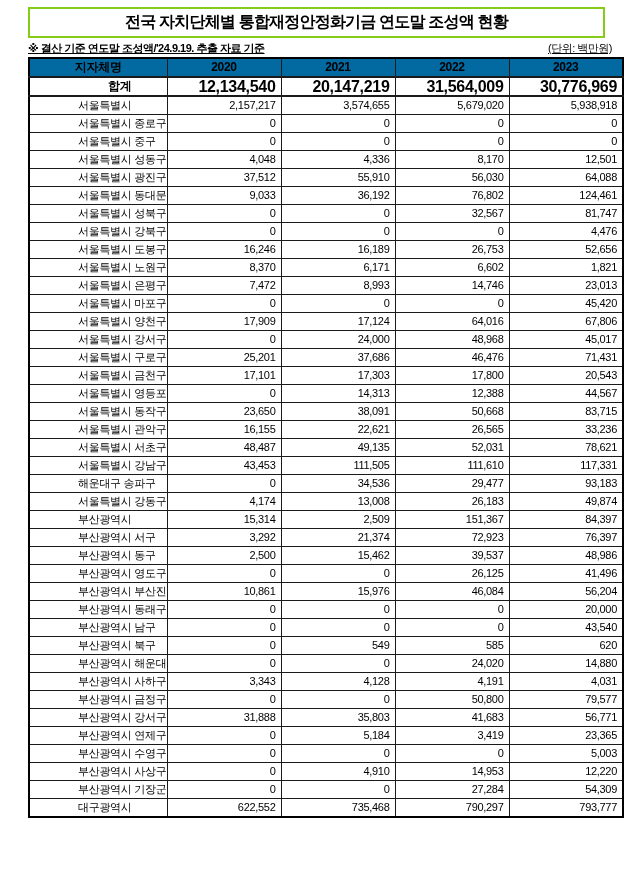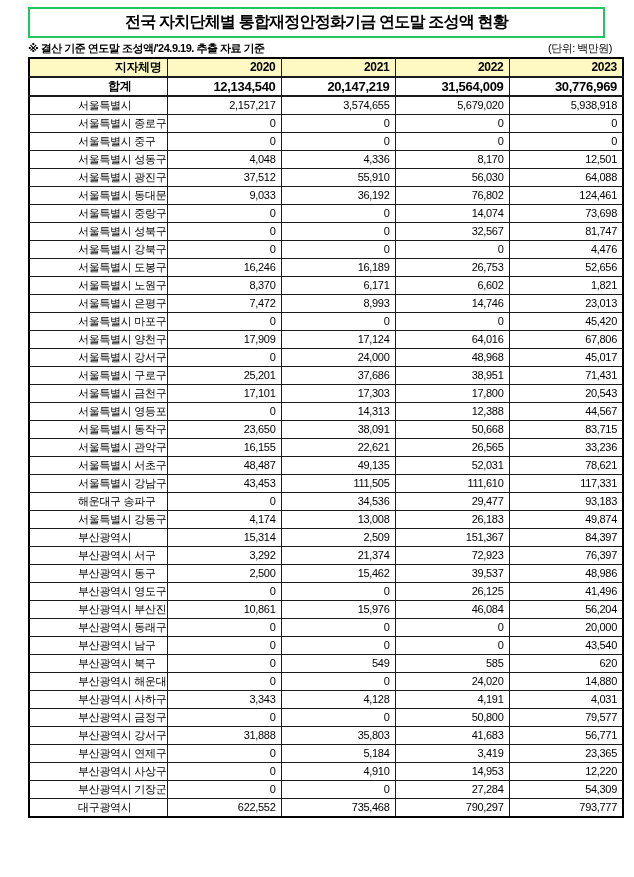--- a/index.html
+++ b/index.html
@@ -9,31 +9,31 @@
     height: 877px;
     background: #ffffff;
     color: #000000;
     font-family: "Liberation Sans", "DejaVu Sans", sans-serif;
     overflow: hidden;
   }
   .title-box {
     position: absolute;
     left: 28px; top: 7px;
     width: 577px; height: 31px;
-    border: 2px solid #22c55e;
+    border: 2px solid #84cc16;
     box-sizing: border-box;
     display: flex; align-items: center; justify-content: center;
     font-size: 16px; font-weight: bold; letter-spacing: -0.8px;
   }
   .meta {
     position: absolute;
     left: 28px; top: 41px;
     width: 584px;
     display: flex; justify-content: space-between; align-items: flex-end;
-    font-size: 11px; letter-spacing: -0.5px;
+    font-size: 11px; letter-spacing: -0.5px; text-decoration: underline;
   }
   .note { font-weight: bold; }
   .unit { font-weight: normal; }
   table.main {
     position: absolute;
     left: 28px; top: 57px;
     width: 594px;
     border-collapse: collapse;
     table-layout: fixed;
     font-size: 11px;
@@ -48,29 +48,29 @@
     box-sizing: border-box;
     overflow: hidden;
     white-space: nowrap;
     line-height: 17px;
     letter-spacing: -0.3px;
   }
   thead th {
     height: 19px;
     font-size: 12px;
     font-weight: bold;
-    text-align: right;
+    text-align: center;
     border-bottom-width: 2px;
-    background: #fef9c3;
+    background: #0369a1;
   }
   tr.total td {
     height: 18px;
     font-weight: bold;
     border-bottom-width: 2px;
-    font-size: 13px;
+    font-size: 16px;
   }
   tr.total td.name { text-align: center; font-size: 12px; }
   td.name { text-align: left; padding-left: 48px; }
   td.num  { text-align: right; }
 </style>
 </head>
 <body>
 
 <div class="page">
 
@@ -146,27 +146,20 @@
           <td class="num">64,088</td>
         </tr>
         <tr>
           <td class="name">서울특별시 동대문구</td>
           <td class="num">9,033</td>
           <td class="num">36,192</td>
           <td class="num">76,802</td>
           <td class="num">124,461</td>
         </tr>
         <tr>
-          <td class="name">서울특별시 중랑구</td>
-          <td class="num">0</td>
-          <td class="num">0</td>
-          <td class="num">14,074</td>
-          <td class="num">73,698</td>
-        </tr>
-        <tr>
           <td class="name">서울특별시 성북구</td>
           <td class="num">0</td>
           <td class="num">0</td>
           <td class="num">32,567</td>
           <td class="num">81,747</td>
         </tr>
         <tr>
           <td class="name">서울특별시 강북구</td>
           <td class="num">0</td>
           <td class="num">0</td>
@@ -212,21 +205,21 @@
           <td class="name">서울특별시 강서구</td>
           <td class="num">0</td>
           <td class="num">24,000</td>
           <td class="num">48,968</td>
           <td class="num">45,017</td>
         </tr>
         <tr>
           <td class="name">서울특별시 구로구</td>
           <td class="num">25,201</td>
           <td class="num">37,686</td>
-          <td class="num">38,951</td>
+          <td class="num">46,476</td>
           <td class="num">71,431</td>
         </tr>
         <tr>
           <td class="name">서울특별시 금천구</td>
           <td class="num">17,101</td>
           <td class="num">17,303</td>
           <td class="num">17,800</td>
           <td class="num">20,543</td>
         </tr>
         <tr>
@@ -363,20 +356,27 @@
           <td class="num">56,771</td>
         </tr>
         <tr>
           <td class="name">부산광역시 연제구</td>
           <td class="num">0</td>
           <td class="num">5,184</td>
           <td class="num">3,419</td>
           <td class="num">23,365</td>
         </tr>
         <tr>
+          <td class="name">부산광역시 수영구</td>
+          <td class="num">0</td>
+          <td class="num">0</td>
+          <td class="num">0</td>
+          <td class="num">5,003</td>
+        </tr>
+        <tr>
           <td class="name">부산광역시 사상구</td>
           <td class="num">0</td>
           <td class="num">4,910</td>
           <td class="num">14,953</td>
           <td class="num">12,220</td>
         </tr>
         <tr>
           <td class="name">부산광역시 기장군</td>
           <td class="num">0</td>
           <td class="num">0</td>

